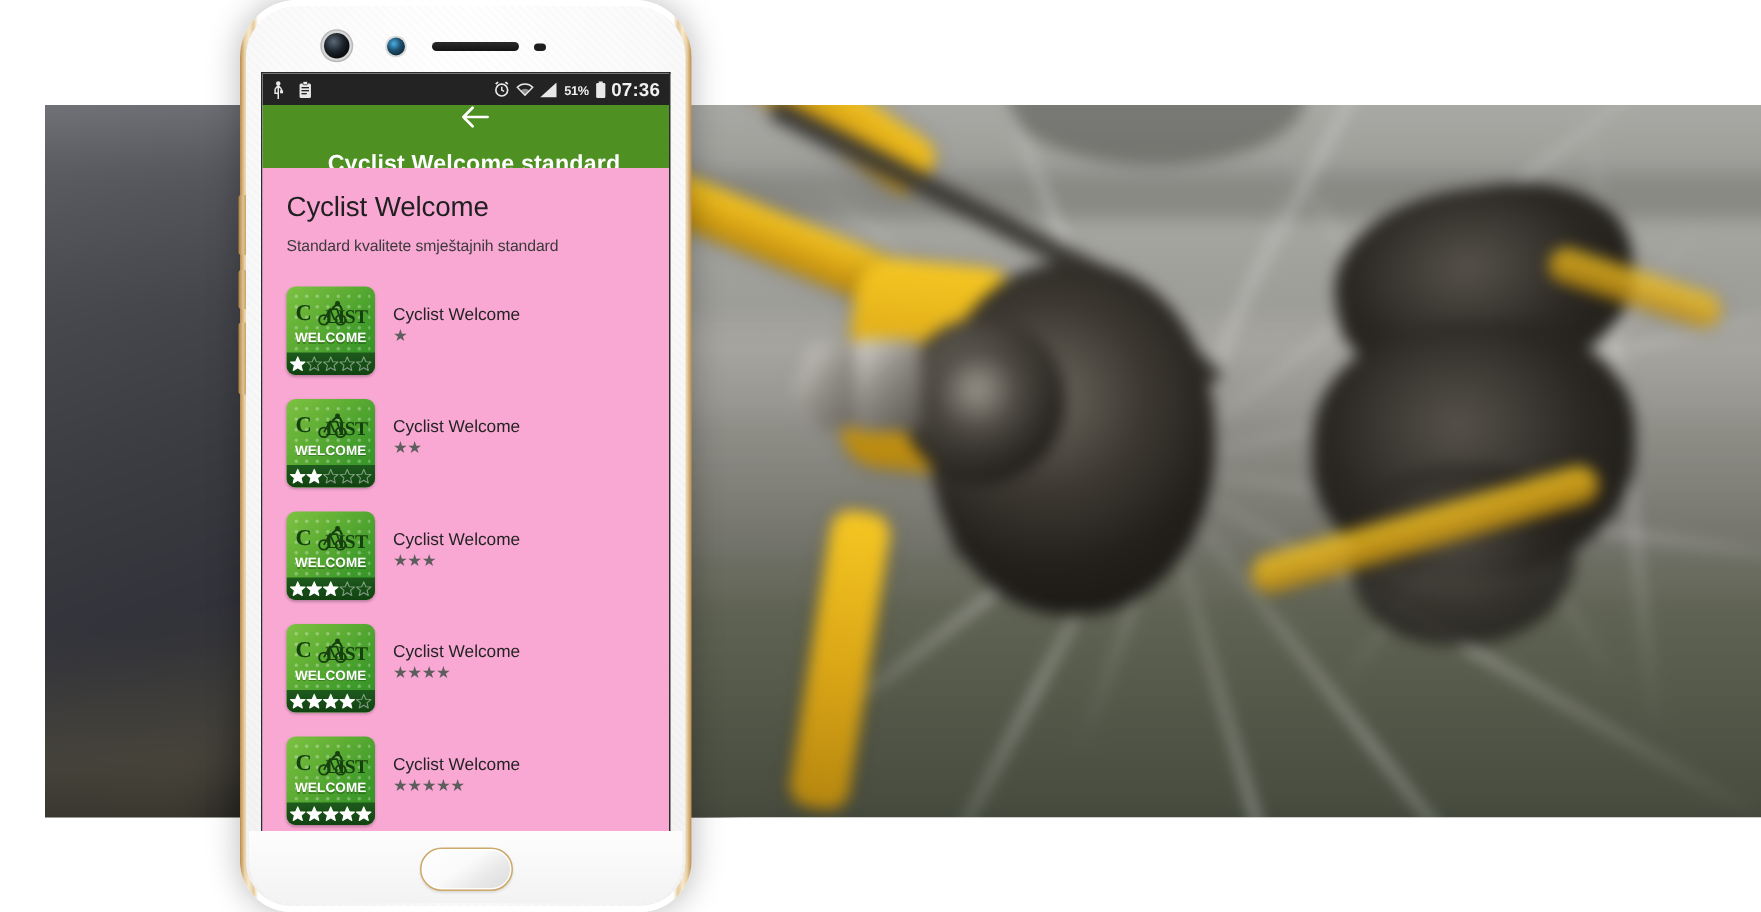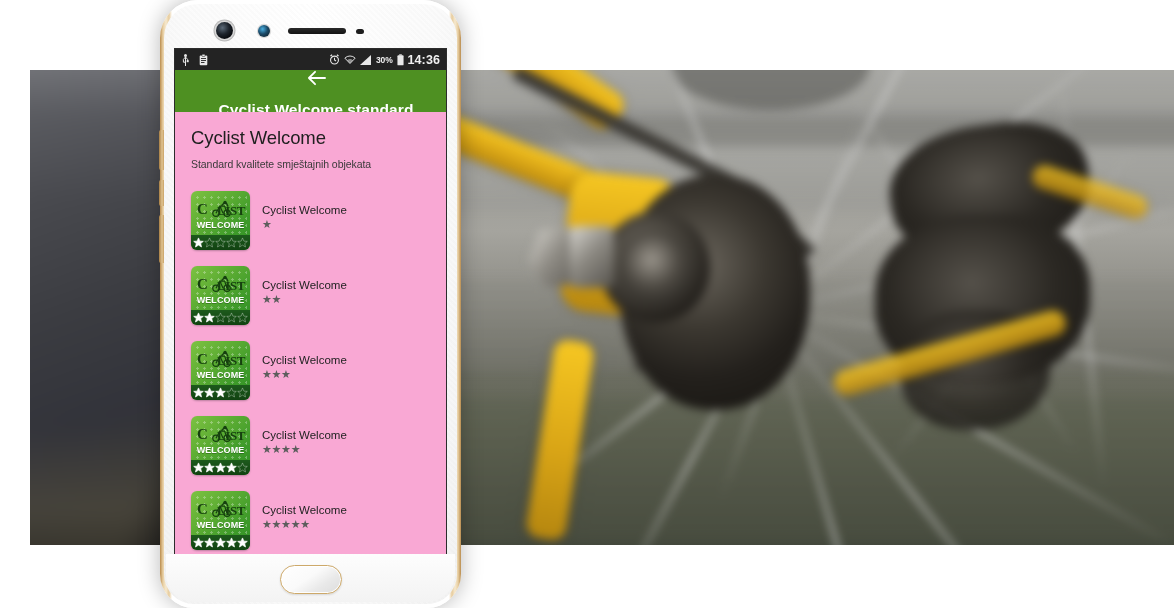--- a/index.html
+++ b/index.html
@@ -311,44 +311,44 @@
             <svg width="12" height="10" viewBox="0 0 14 11">
               <path d="M7 9.6 L1 3.3 A8.5 8.5 0 0 1 13 3.3 Z" fill="none" stroke="#e8e8e8" stroke-width="1.1"></path>
               <path d="M7 9.4 L3.6 5.8 A5 5 0 0 1 10.4 5.8 Z" fill="#e8e8e8" opacity=".55"></path>
             </svg>
           </span>
           <span class="sb-icon">
             <svg width="12" height="10" viewBox="0 0 12 10">
               <path d="M11 0 L11 10 L0 10 Z" fill="#e8e8e8"></path>
             </svg>
           </span>
-          <span class="sb-pct">30%</span>
+          <span class="sb-pct">51%</span>
           <span class="sb-icon">
             <svg width="7" height="12" viewBox="0 0 8 13">
               <rect x="2.5" y="0" width="3" height="1.4" fill="#e8e8e8"></rect>
               <rect x="0.5" y="1.2" width="7" height="11.4" rx="1" fill="#e8e8e8"></rect>
             </svg>
           </span>
-          <span class="sb-time">14:36</span>
+          <span class="sb-time">07:36</span>
         </div>
       </div>
 
       <div class="appbar">
         <span style="display:inline-flex;">
           <svg width="19" height="16" viewBox="0 0 20 16">
             <path d="M19 8 L2 8 M8.5 1.5 L2 8 L8.5 14.5" stroke="#ffffff" stroke-width="1.9" fill="none" stroke-linecap="round" stroke-linejoin="round"></path>
           </svg>
         </span>
         <span class="appbar-title">Cyclist Welcome standard</span>
       </div>
 
       <div class="content">
         <div class="page-head">
           <div class="page-title">Cyclist Welcome</div>
-          <div class="page-sub">Standard kvalitete smještajnih objekata</div>
+          <div class="page-sub">Standard kvalitete smještajnih standard</div>
         </div>
         <div class="list" id="list">
             <div class="row">
     <div class="badge">
       <div class="badge-dots"></div>
       <div class="badge-top">
         <div class="b-cyclist">
           <span class="b-word b-c">C</span>
           <span class="b-bike"><svg viewBox="0 0 24 24" width="19" height="19">
   <circle cx="5" cy="18" r="4" fill="none" stroke="#16400f" stroke-width="1.6"></circle>

